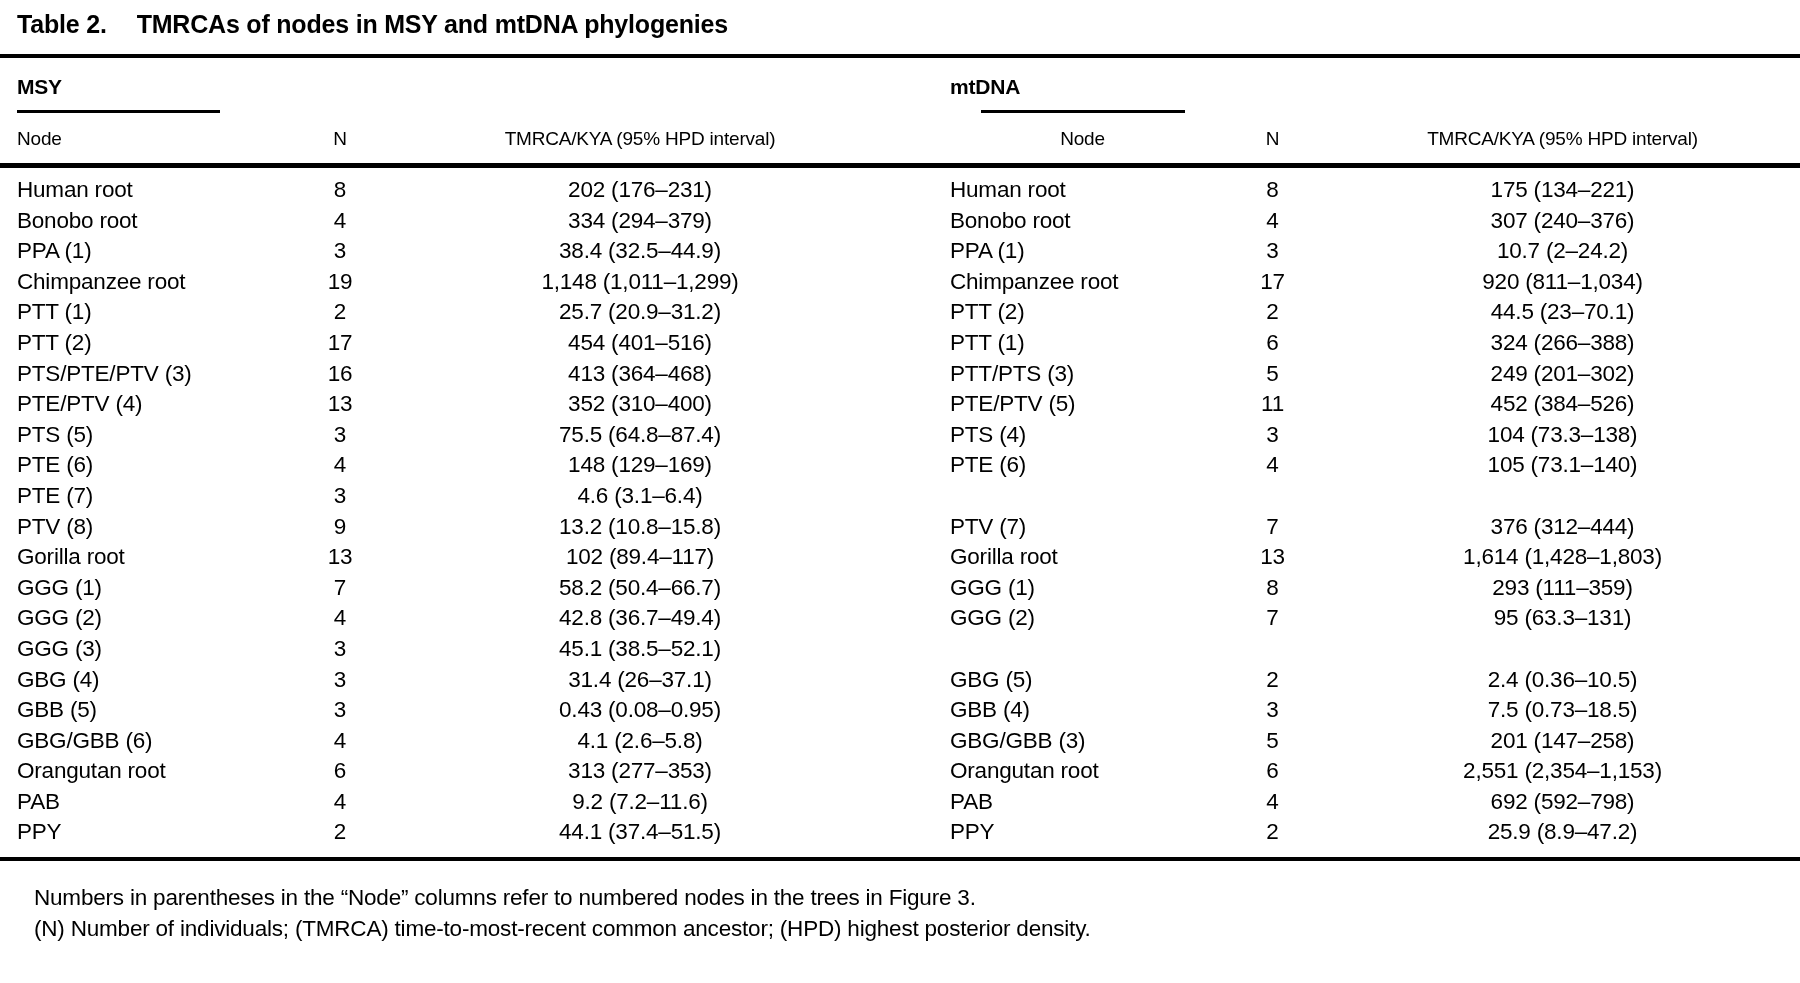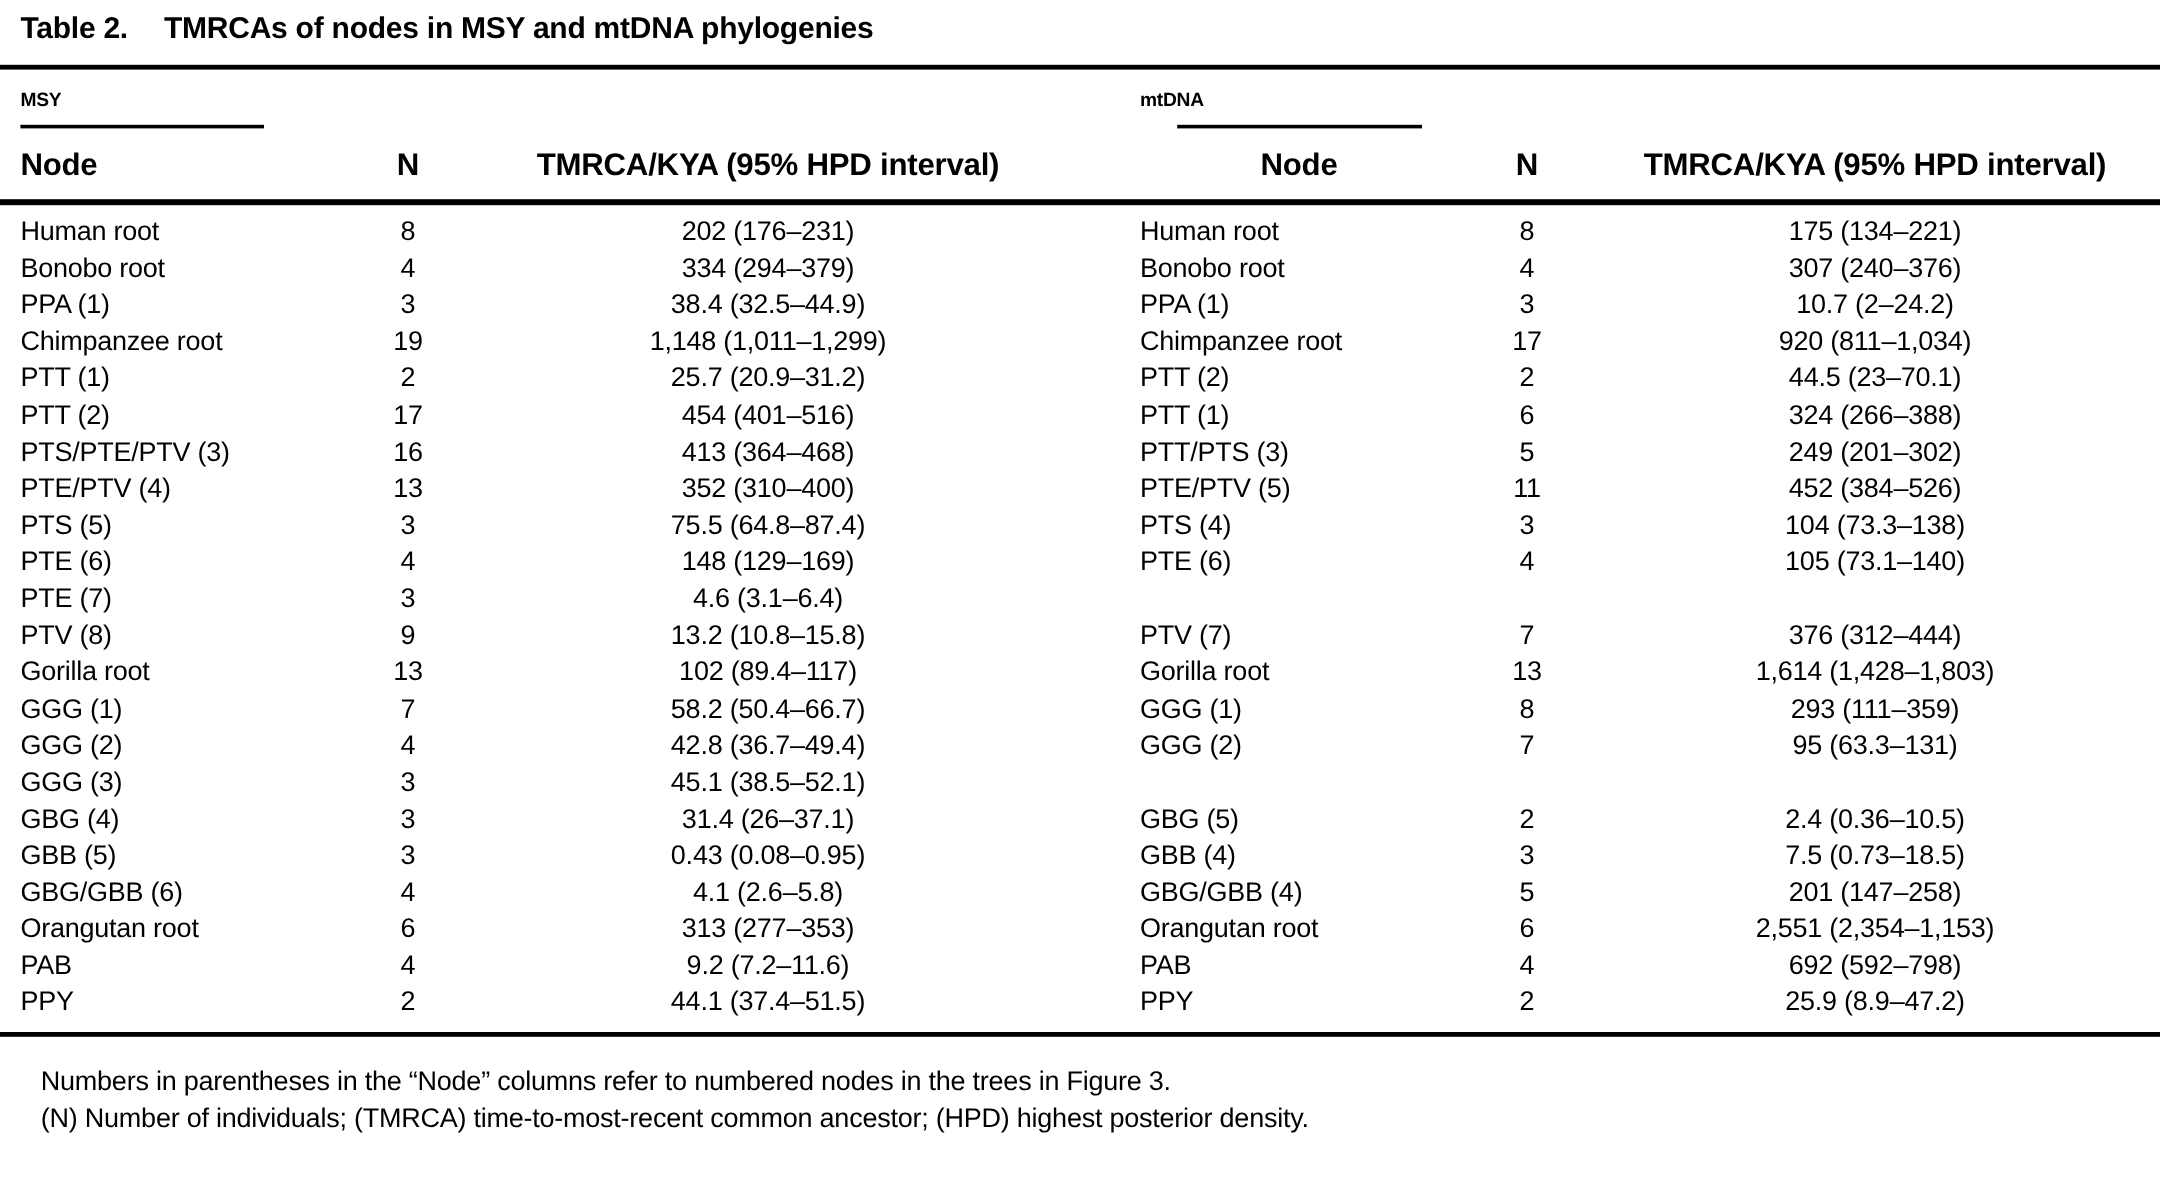--- a/index.html
+++ b/index.html
@@ -28,27 +28,27 @@
   .rule-mid { height: 5px; margin-top: 13px; }
   .rule-bottom { height: 4px; margin-top: 9px; }
   .grid {
     display: grid;
     grid-template-columns: 283px 80px 520px 50px 265px 115px 465px;
     padding-left: 17px;
     box-sizing: border-box;
     width: 1800px;
   }
   .group-row { margin-top: 17px; }
-  .group-cell { font-size: 16px; font-weight: bold; letter-spacing: -0.2px; }
+  .group-cell { font-size: 21px; font-weight: bold; letter-spacing: -0.2px; }
   .group-cell .group-underline {
     height: 3px; background: #000000; margin-top: 11px; width: 203px;
   }
   .group-cell.centered { text-align: left; }
   .group-cell.centered .group-underline { margin-left: auto; margin-right: auto; width: 204px; }
-  .colhead-row { margin-top: 15px; font-size: 26px; font-weight: bold; letter-spacing: -0.2px; }
+  .colhead-row { margin-top: 15px; font-size: 19px; font-weight: normal; letter-spacing: -0.2px; }
   .cell { overflow: visible; white-space: nowrap; }
   .center { text-align: center; }
   .row { font-size: 22.5px; line-height: 30.6px; letter-spacing: -0.2px; }
   .tbody { margin-top: 7px; }
   .notes { padding-left: 34px; margin-top: 21px; font-size: 22.5px; line-height: 31px; letter-spacing: -0.2px; }
 </style>
 </head>
 <body>
 
 <div class="page">
@@ -248,21 +248,21 @@
         <div class="cell"></div>
         <div class="cell">GBB (4)</div>
         <div class="cell center">3</div>
         <div class="cell center">7.5 (0.73–18.5)</div>
       </div>
       <div class="grid row">
         <div class="cell">GBG/GBB (6)</div>
         <div class="cell center">4</div>
         <div class="cell center">4.1 (2.6–5.8)</div>
         <div class="cell"></div>
-        <div class="cell">GBG/GBB (4)</div>
+        <div class="cell">GBG/GBB (3)</div>
         <div class="cell center">5</div>
         <div class="cell center">201 (147–258)</div>
       </div>
       <div class="grid row">
         <div class="cell">Orangutan root</div>
         <div class="cell center">6</div>
         <div class="cell center">313 (277–353)</div>
         <div class="cell"></div>
         <div class="cell">Orangutan root</div>
         <div class="cell center">6</div>

